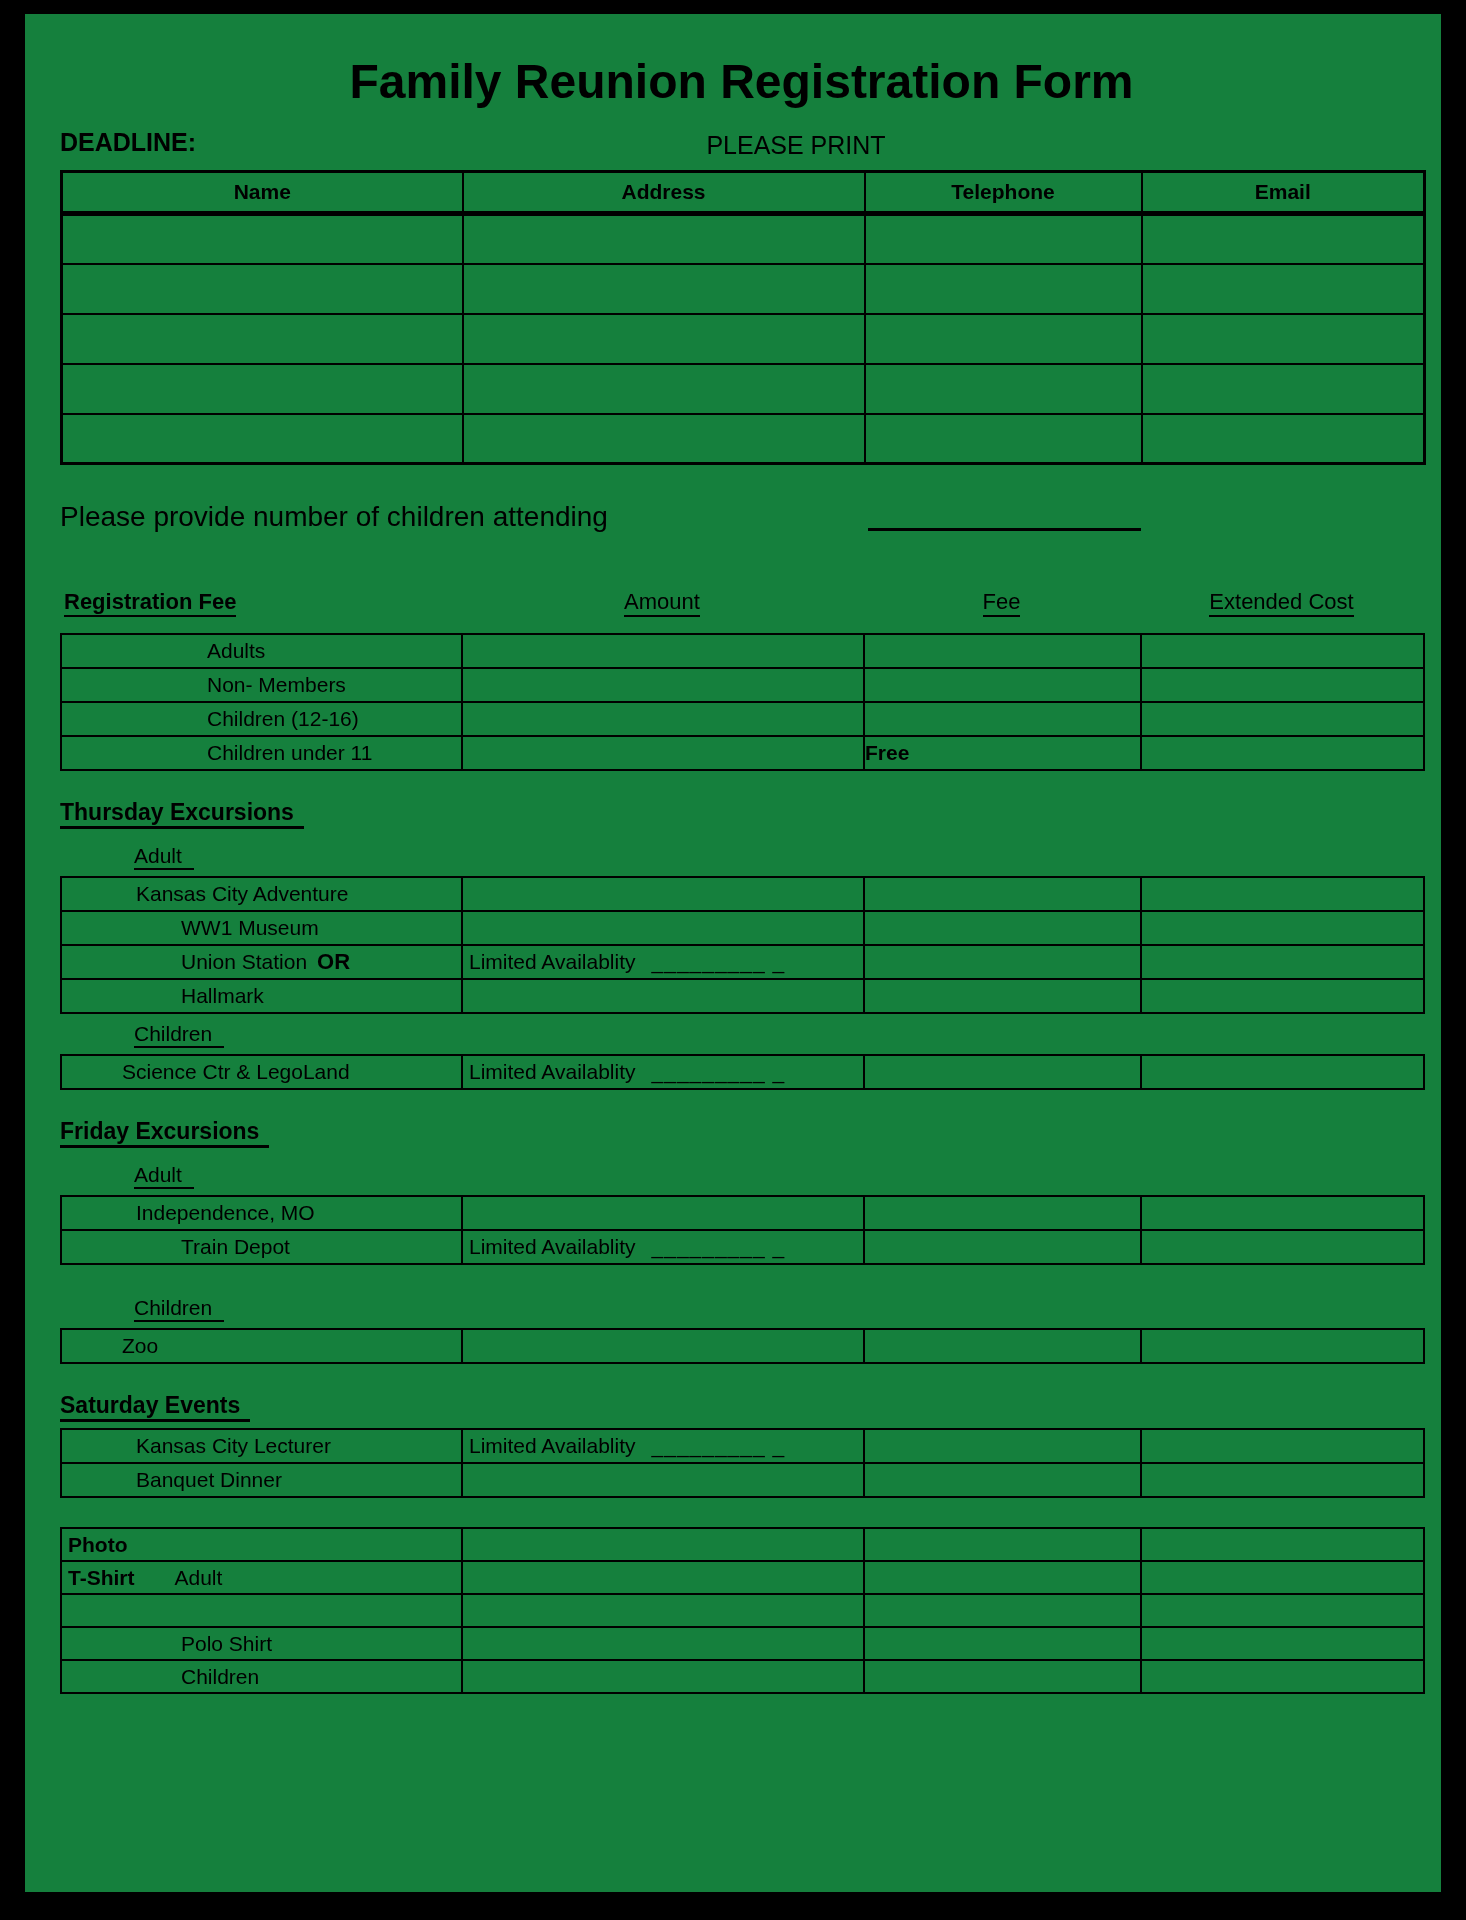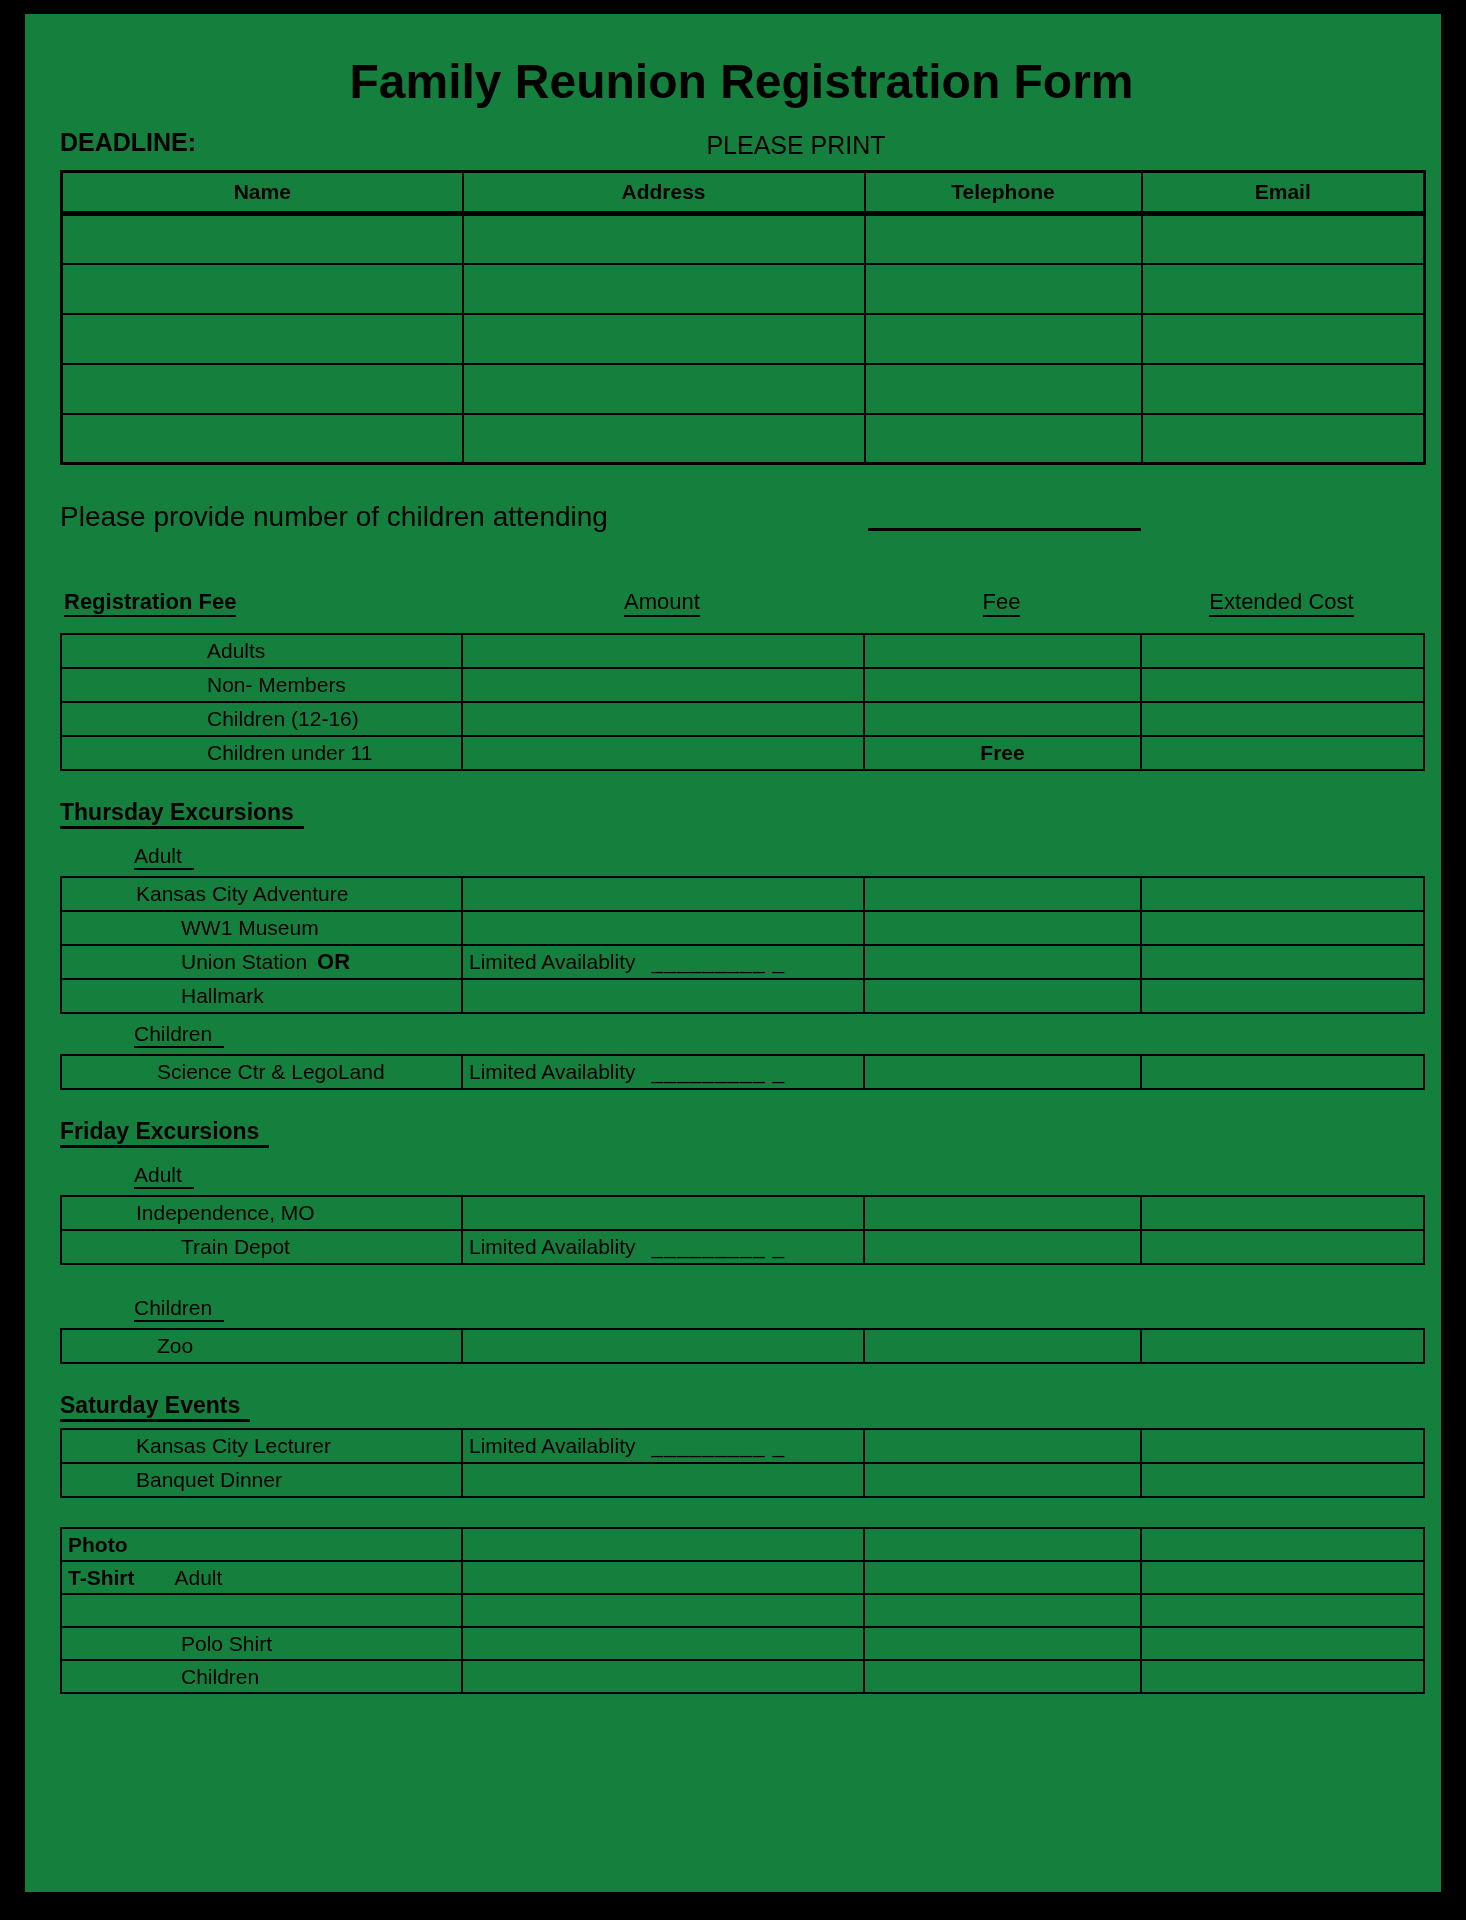--- a/index.html
+++ b/index.html
@@ -34,36 +34,36 @@
   .questions { margin-top:32px; font-size:28px; }
   .q-row { position:relative; height:40px; line-height:40px; }
   .blank-line { position:absolute; left:808px; width:273px; bottom:6px; border-bottom:3px solid #000; height:0; }
 
   .fee-header { margin-top:20px; display:grid; grid-template-columns:401px 402px 277px 283px; font-size:22px; align-items:end; }
   .fee-header .cell { text-align:center;margin-top:32px; }
   .fee-header .first { text-align:left; padding-left:4px; }
 
   .u { border-bottom:2px solid #000; display:inline-block; }
   .bold { font-weight:bold; }
-  .center { text-align:center; }
+  .center { }
 
   .grid-table { border:2px solid #000; }
   .grid-table td { border:2px solid #000; height:34px; font-size:21px; vertical-align:middle; }
   .fees-table { margin-top:16px; }
 
   .section-heading { margin-top:28px; font-size:23px; font-weight:bold; }
   .section-heading .u { padding-right:10px; border-bottom-width:3px; }
   .sub-label { margin-top:15px; margin-left:74px; font-size:21px; }
   .sub-label .u { padding-right:12px; }
 
   .x-table { margin-top:6px; }
 
   .pad-a { padding-left:74px; }
   .pad-b { padding-left:119px; }
-  .pad-c { padding-left:95px; }
+  .pad-c { padding-left:60px; }
   .pad-fee { padding-left:145px; }
   .pad-s { padding-left:6px; }
   .note-cell { padding-left:6px; }
   .note-blank { margin-left:16px; letter-spacing:1px; }
   .or-suffix { margin-left:10px; font-size:22px; }
   .suffix-plain { margin-left:40px; }
 
   .merch-table { margin-top:29px; }
   .merch-table td { height:33px; }
 </style>

